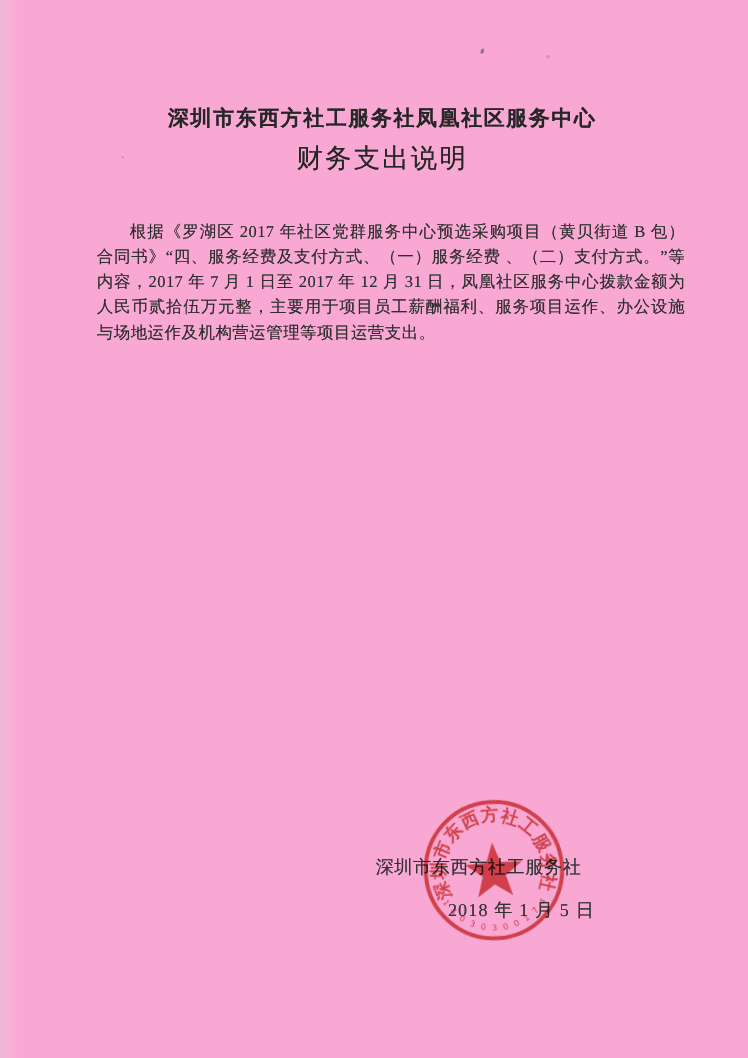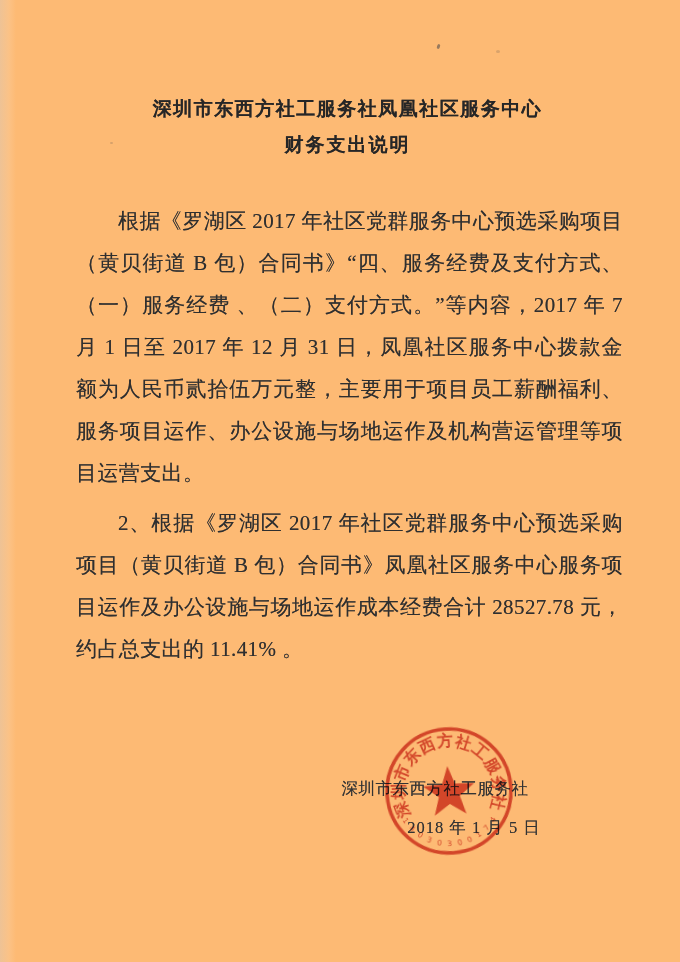--- a/index.html
+++ b/index.html
@@ -9,21 +9,21 @@
   html, body {
     margin: 0;
     padding: 0;
     background: #e9e9e9;
   }
   .page {
     position: relative;
     width: 680px;
     height: 962px;
     margin: 0 auto;
-    background: #fdba74;
+    background: #f9a8d4;
     overflow: hidden;
     font-family: "Liberation Serif", "DejaVu Serif", serif;
     color: var(--text-color);
   }
   
   .scan-edge {
     position: absolute;
     left: 0; top: 0;
     width: 16px; height: 100%;
     background: linear-gradient(90deg, rgba(210,210,212,0.35), rgba(240,240,240,0.15) 55%, transparent);
@@ -49,38 +49,38 @@
     margin: 0;
     font-size: 19px;
     font-weight: bold;
     letter-spacing: 1.5px;
     line-height: 24px;
     color: #262626;
     text-shadow: 0 0 0.6px rgba(50,50,55,0.7);
   }
   .title-line2 {
     margin: 12px 0 0 0;
-    font-size: 19px;
-    font-weight: bold;
+    font-size: 24px;
+    font-weight: normal;
     letter-spacing: 2px;
     line-height: 24px;
     color: #262626;
     text-shadow: 0 0 0.6px rgba(50,50,55,0.7);
     text-align: center;
   }
   .body-block {
     position: absolute;
     left: 72px;
     top: 200px;
     width: 551px;
   }
   .body-block p {
-    margin: 0 0 8px 4px;
-    font-size: 21px;
-    line-height: 42px;
+    margin: 0 0 8px 16px;
+    font-size: 15px;
+    line-height: 23px;
     letter-spacing: 0.4px;
     text-align: justify;
     text-indent: 2em;
     color: var(--text-color);
     text-shadow: 0 0 0.5px rgba(60,60,65,0.65);
   }
   .sig-org {
     position: absolute;
     left: 435px;
     top: 778px;
@@ -147,21 +147,20 @@
   <div class="speck s2"></div>
   <div class="speck s3"></div>
 
   <div class="title-block">
     <h1 class="title-line1">深圳市东西方社工服务社凤凰社区服务中心</h1>
     <h2 class="title-line2">财务支出说明</h2>
   </div>
 
   <div class="body-block">
     <p>根据《罗湖区 2017 年社区党群服务中心预选采购项目（黄贝街道 B 包）合同书》“四、服务经费及支付方式、（一）服务经费 、（二）支付方式。”等内容，2017 年 7 月 1 日至 2017 年 12 月 31 日，凤凰社区服务中心拨款金额为人民币贰拾伍万元整，主要用于项目员工薪酬福利、服务项目运作、办公设施与场地运作及机构营运管理等项目运营支出。</p>
-    <p>2、根据《罗湖区 2017 年社区党群服务中心预选采购项目（黄贝街道 B 包）合同书》凤凰社区服务中心服务项目运作及办公设施与场地运作成本经费合计 28527.78 元，约占总支出的 11.41% 。</p>
   </div>
 
   <div class="sig-org">深圳市东西方社工服务社</div>
   <div class="sig-date">2018 年 1 月 5 日</div>
 
   <svg class="stamp" viewBox="0 0 172 172" xmlns="http://www.w3.org/2000/svg" aria-hidden="true">
     <defs>
       <path id="arc-top" d="M 45.2,105.0 A 45,45 0 1 1 126.8,105.0" fill="none"></path>
       <path id="arc-bottom" d="M 37,111 A 55,55 0 0 0 135,111" fill="none"></path>
     </defs>

